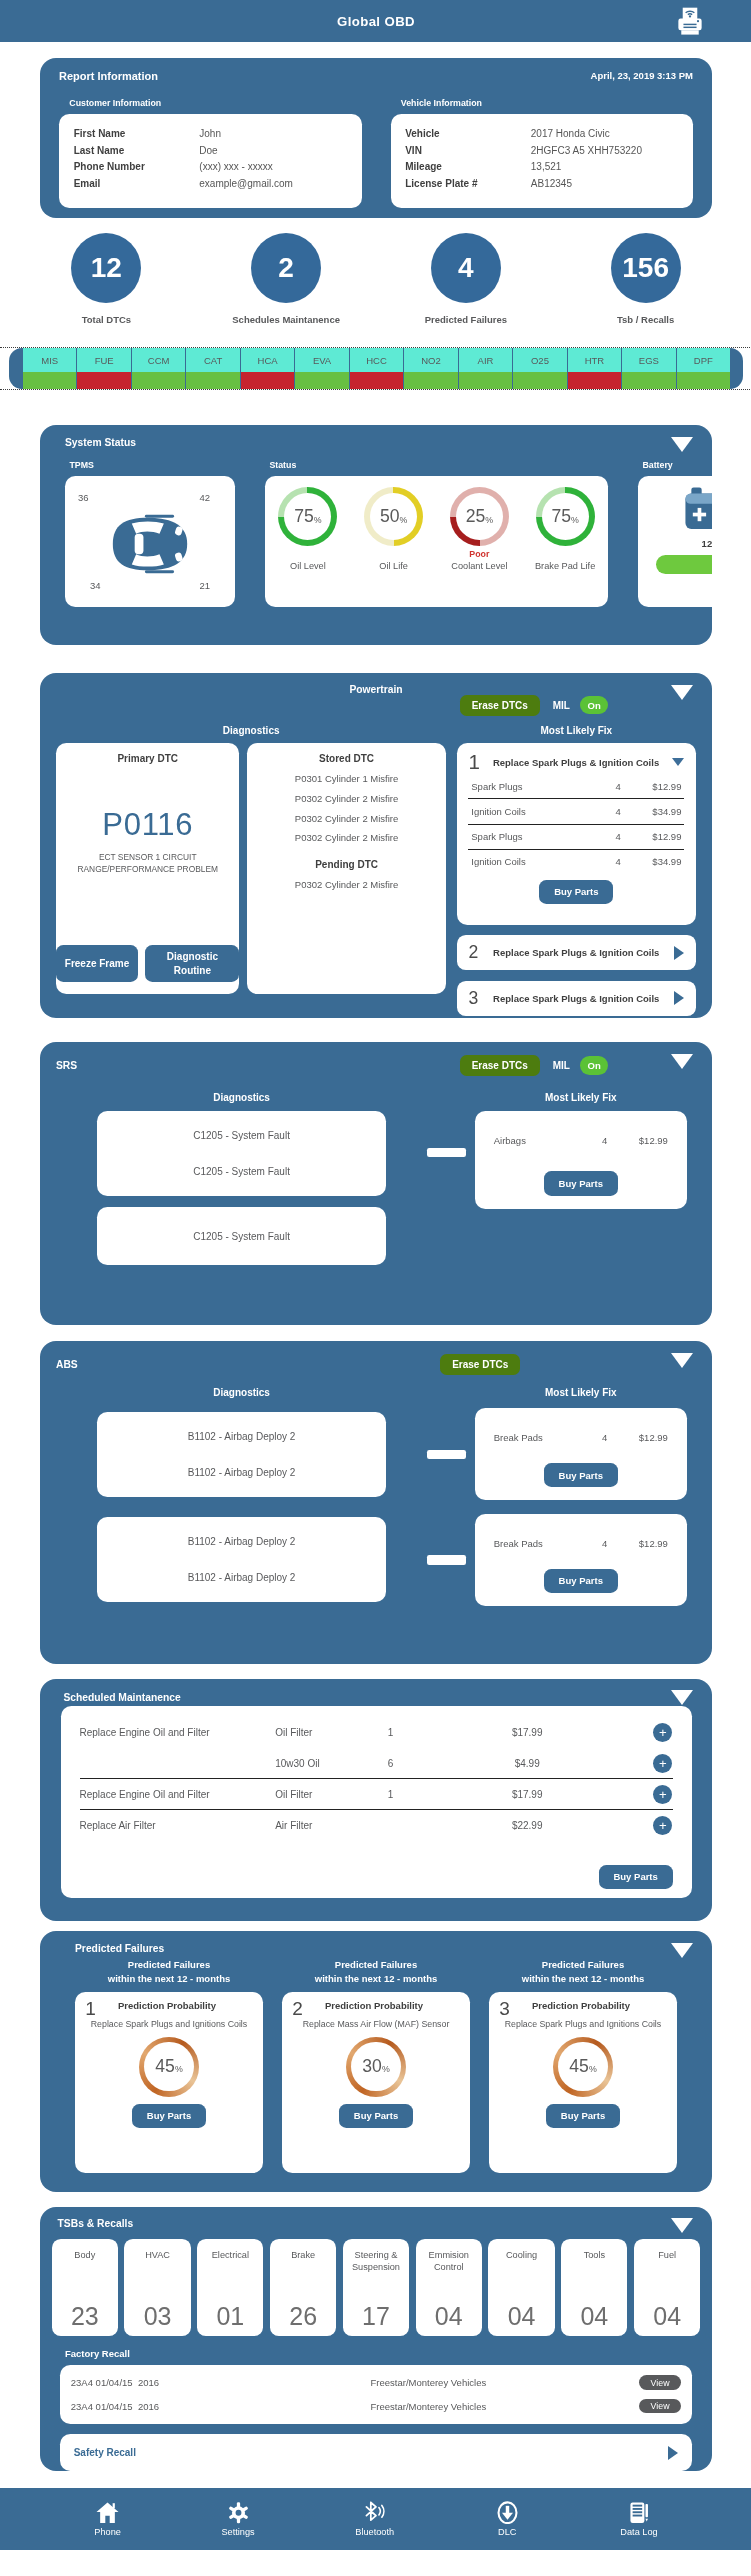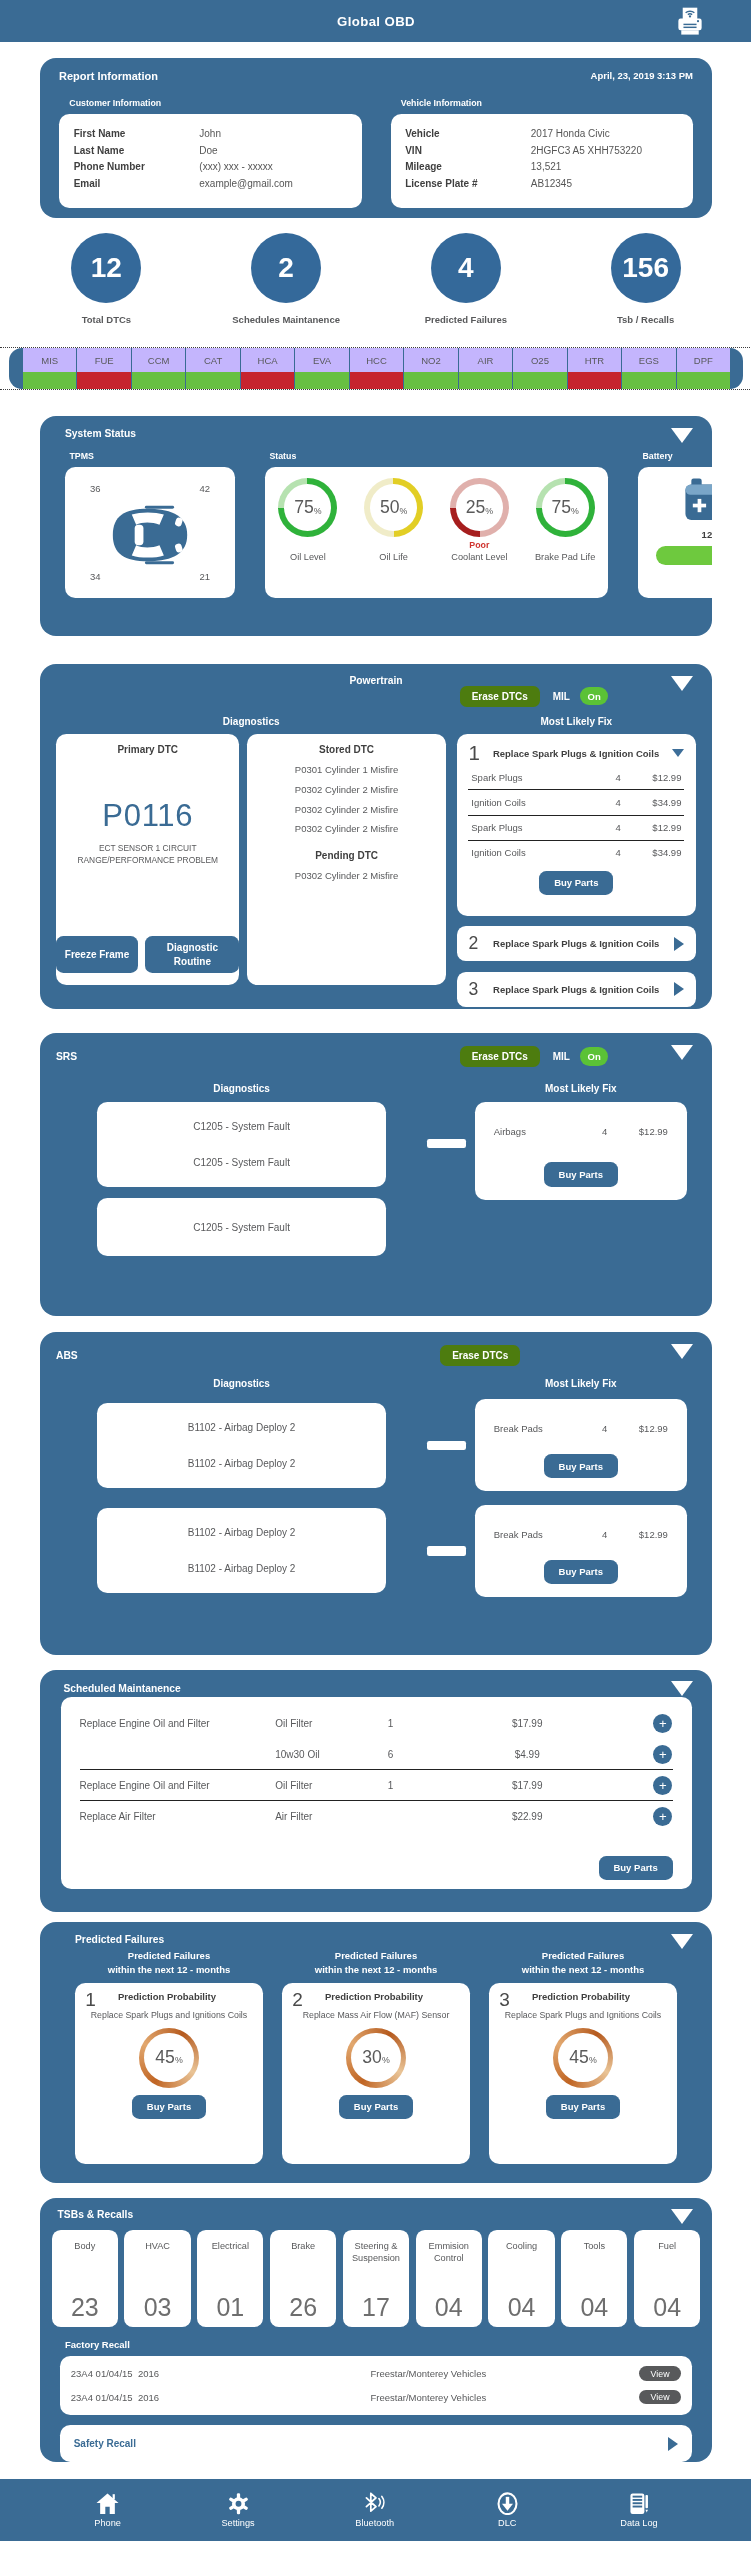--- a/index.html
+++ b/index.html
@@ -27,40 +27,40 @@
   .big-circle{width:70px;height:70px;border-radius:50%;background:#34699a;color:#fff;display:flex;align-items:center;justify-content:center;font-size:28px;font-weight:bold;}
   .circle-label{margin-top:11.7px;font-size:9.5px;font-weight:bold;color:#58595b;text-align:center;}
   
   .strip-wrap{margin-top:22px;border-top:1.5px dotted #3c3c3c;border-bottom:1.5px dotted #3c3c3c;padding:0;}
   .strip{display:flex;margin:0 8.8px;height:41px;}
   .strip .cap{width:13.2px;background:#3a6b94;}
   .strip .cap.l{border-radius:20.5px 0 0 20.5px;}
   .strip .cap.r{border-radius:0 20.5px 20.5px 0;}
   .mon-cell{flex:1;display:flex;flex-direction:column;border-left:1.5px solid #3a6b94;}
   .mon-cell:first-of-type{border-left:none;}
-  .mon-code{height:23.5px;background:#c4b5fd;color:#58595b;font-size:9.5px;display:flex;align-items:center;justify-content:center;}
+  .mon-code{height:23.5px;background:#5eead4;color:#58595b;font-size:9.5px;display:flex;align-items:center;justify-content:center;}
   .mon-status{flex:1;}
   .mon-status.green{background:#67c042;}
   .mon-status.red{background:#c6232e;}
   
   .panel-head{display:flex;align-items:center;padding:11.7px 17.6px 0 17.6px;}
   .panel-title{font-size:10.3px;font-weight:bold;}
   .tri-down{width:0;height:0;border-left:11px solid transparent;border-right:11px solid transparent;border-top:15.4px solid #fff;cursor:pointer;}
   .tri-right-blue{width:0;height:0;border-top:7.3px solid transparent;border-bottom:7.3px solid transparent;border-left:10.3px solid #3a6b94;cursor:pointer;}
   .tri-down-blue{width:0;height:0;border-left:6.6px solid transparent;border-right:6.6px solid transparent;border-top:8.8px solid #3d6e99;cursor:pointer;}
   .corner-tri{position:absolute;top:11.7px;right:19px;}
   .pill-red{background:#4d7c0f;color:#fff;border-radius:6.6px;padding:5.1px 11.7px;font-size:10px;font-weight:bold;cursor:pointer;}
   .pill-green{background:#5bc236;color:#fff;border-radius:10.3px;padding:3.7px 7.3px;font-size:9.5px;font-weight:bold;cursor:pointer;}
   .mil{font-size:10px;font-weight:bold;margin:0 10.3px 0 13.2px;}
   .blue-btn{background:#3a6b94;color:#fff;border:none;border-radius:7.3px;padding:6.6px 14.7px;font-size:9.5px;font-weight:bold;cursor:pointer;font-family:"Liberation Sans",sans-serif;}
   .card{background:#fff;border-radius:10.3px;color:#58595b;}
   .col-heading{font-size:10px;font-weight:bold;text-align:center;margin:8.8px 0 7.3px 0;}
   .dash{width:41px;height:9.5px;border-radius:2.2px;background:#fff;}
   
-  .system{margin-top:26px;height:220px;padding:0 25px;}
+  .system{margin-top:35px;height:220px;padding:0 25px;}
   .sys-body{display:flex;gap:30px;margin-top:2.9px;}
   .sys-col .mini-label{margin-left:4.4px;}
   .tpms-card{width:170px;height:131px;position:relative;}
   .tpms-num{position:absolute;font-size:9.5px;color:#58595b;}
   .car-svg{position:absolute;left:50%;top:52%;transform:translate(-50%,-50%);}
   .status-card{width:343px;height:131px;display:flex;justify-content:space-around;align-items:flex-start;padding-top:11.7px;}
   .gauge{display:flex;flex-direction:column;align-items:center;width:76px;}
   .gauge-ring{width:59px;height:59px;border-radius:50%;position:relative;}
   .gauge-ring.green{background:conic-gradient(#2fb23a calc(var(--p,0)*1%), #b6e2b0 0);}
   .gauge-ring.yellow{background:conic-gradient(#e2ce25 calc(var(--p,0)*1%), #f0ecc8 0);}
@@ -305,21 +305,21 @@
 
 <div class="panel system">
   <div class="panel-head" style="padding:11.7px 0 0 0;">
     <span class="panel-title">System Status</span>
   </div>
   <div class="corner-tri tri-down"></div>
   <div class="sys-body">
     <div class="sys-col">
       <div class="mini-label" style="margin-top:8.8px;">TPMS</div>
       <div class="card tpms-card">
-        <span class="tpms-num" style="left:25px;top:16px;">36</span>
+        <span class="tpms-num" style="left:13px;top:16px;">36</span>
         <span class="tpms-num" style="right:25px;top:16px;">42</span>
         <span class="tpms-num" style="left:25px;bottom:16px;">34</span>
         <span class="tpms-num" style="right:25px;bottom:16px;">21</span>
         <svg class="car-svg" width="95" height="70" viewBox="0 0 130 96">
           <path d="M14 48 C14 22 30 12 62 12 C98 12 116 24 116 48 C116 72 98 84 62 84 C30 84 14 74 14 48 Z" fill="#3a6b94"></path>
           <path d="M40 20 C52 16 72 16 84 20 L78 34 C68 30 54 30 46 34 Z" fill="#fff"></path>
           <path d="M40 76 C52 80 72 80 84 76 L78 62 C68 66 54 66 46 62 Z" fill="#fff"></path>
           <rect x="44" y="34" width="12" height="28" rx="5" fill="#fff"></rect>
           <rect x="100" y="24" width="9" height="12" rx="4" fill="#fff" transform="rotate(18 104 30)"></rect>
           <rect x="100" y="60" width="9" height="12" rx="4" fill="#fff" transform="rotate(-18 104 66)"></rect>

